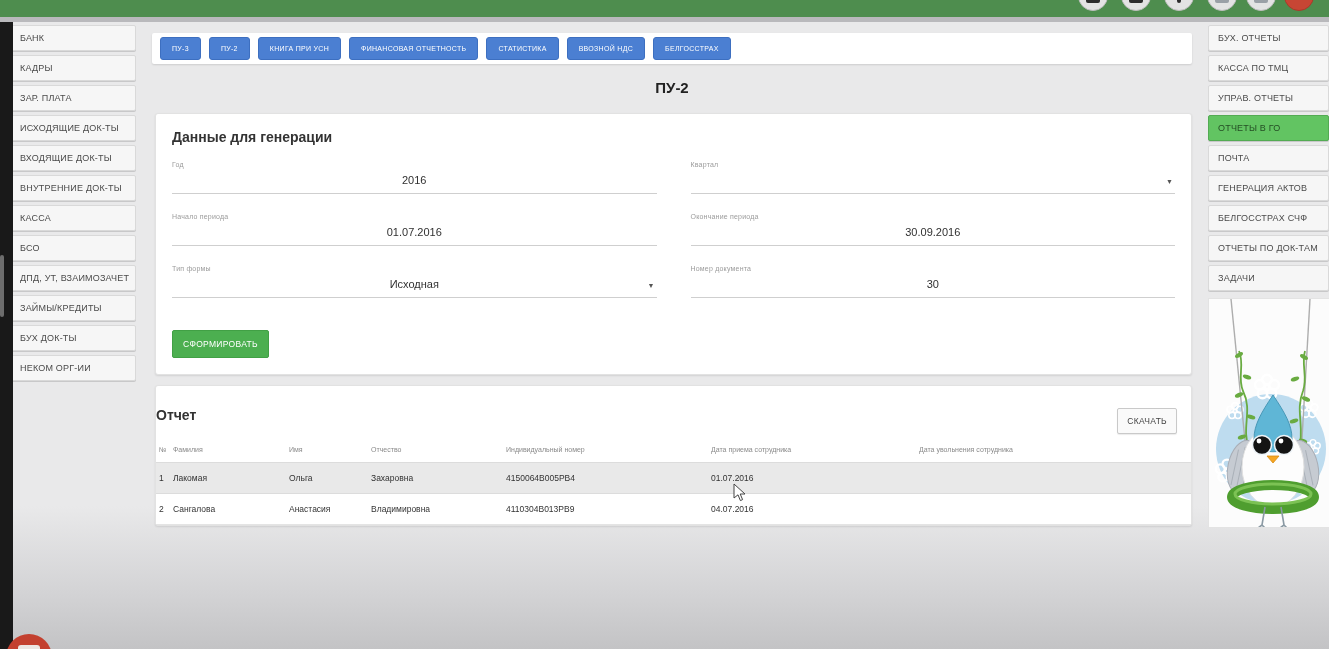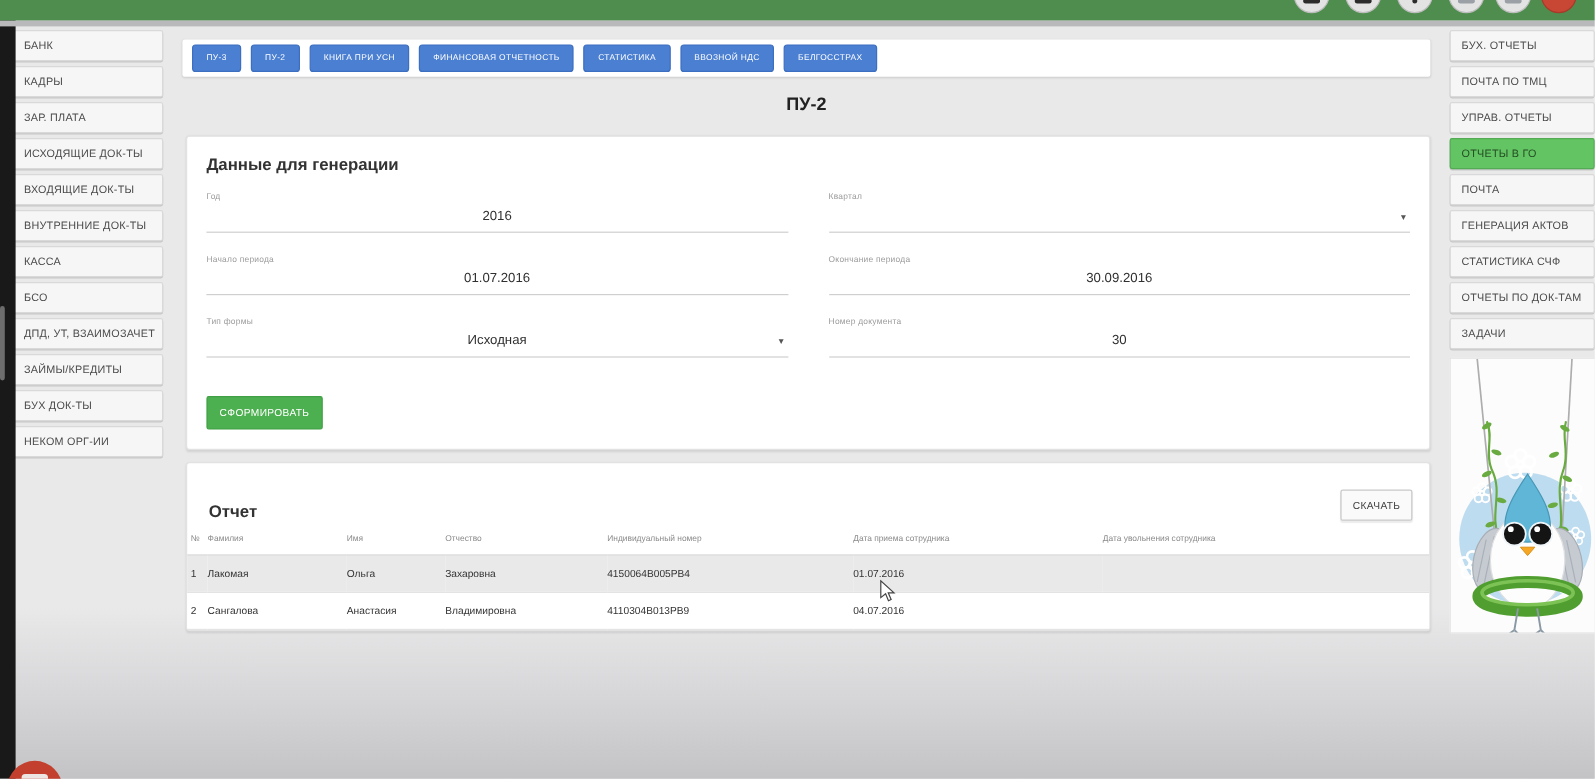--- a/index.html
+++ b/index.html
@@ -50,21 +50,21 @@
   .form-card { left:155px; top:113px; width:1037px; height:262px; padding:15px 16px; }
   .section-title { font-size:14px; font-weight:bold; color:#333; }
   .fields-grid { margin-top:16px; display:grid; grid-template-columns:1fr 1fr; column-gap:34px; row-gap:19px; }
   .field { position:relative; border-bottom:1px solid #cfcfcf; padding-bottom:7px; }
   .f-label { font-size:7px; color:#9b9b9b; letter-spacing:.2px; }
   .f-value { font-size:11px; color:#303030; margin-top:6px;text-align:center; }
   .f-caret { position:absolute; right:2px; bottom:8px; font-size:7px; color:#555; }
   .submit-btn { margin-top:32px; display:inline-block; background:#4caf50; border:1px solid #41a045;
     color:#fff; font-size:8.5px; letter-spacing:.3px; padding:8px 10px; border-radius:2px; cursor:pointer; }
   .report-card { left:155px; top:385px; width:1037px; height:141px; }
-  .report-head { display:flex; justify-content:space-between; align-items:flex-end; padding:10px 14px 4px 18px; }
+  .report-head { display:flex; justify-content:space-between; align-items:center; padding:10px 14px 4px 0; }
   .download-btn { background:#fafafa; border:1px solid #c9c9c9; border-radius:2px; color:#444;
     font-size:8.5px; letter-spacing:.3px; padding:7px 9px; box-shadow:0 1px 1px rgba(0,0,0,.08); cursor:pointer;margin-top:12px; }
   table.report { width:100%; border-collapse:collapse; table-layout:fixed; }
   table.report th { font-size:7px; font-weight:normal; color:#8a8a8a; text-align:left; height:24px;
     vertical-align:middle; padding:0; }
   table.report td { font-size:8.5px; color:#333; height:31px; vertical-align:middle; padding:0; }
   table.report tr.r0 td { background:#e9e9e9; border-top:1px solid #dcdcdc; border-bottom:1px solid #dcdcdc; }
   table.report tr.r1 td { background:#fff; border-bottom:1px solid #e4e4e4; }
   .c0{width:17px; padding-left:3px!important;} .c1{width:116px;} .c2{width:82px;} .c3{width:135px;}
   .c4{width:205px;} .c5{width:208px;} .c6{width:auto;}
@@ -110,26 +110,26 @@
     <div class="menu-item">КАССА</div>
     <div class="menu-item">БСО</div>
     <div class="menu-item">ДПД, УТ, ВЗАИМОЗАЧЕТ</div>
     <div class="menu-item">ЗАЙМЫ/КРЕДИТЫ</div>
     <div class="menu-item">БУХ ДОК-ТЫ</div>
     <div class="menu-item">НЕКОМ ОРГ-ИИ</div>
   </nav>
 
 <nav class="sidemenu right" id="right-menu">
     <div class="menu-item">БУХ. ОТЧЕТЫ</div>
-    <div class="menu-item">ПОЧТА ПО ТМЦ</div>
+    <div class="menu-item">КАССА ПО ТМЦ</div>
     <div class="menu-item">УПРАВ. ОТЧЕТЫ</div>
     <div class="menu-item active">ОТЧЕТЫ В ГО</div>
     <div class="menu-item">ПОЧТА</div>
     <div class="menu-item">ГЕНЕРАЦИЯ АКТОВ</div>
-    <div class="menu-item">СТАТИСТИКА СЧФ</div>
+    <div class="menu-item">БЕЛГОССТРАХ СЧФ</div>
     <div class="menu-item">ОТЧЕТЫ ПО ДОК-ТАМ</div>
     <div class="menu-item">ЗАДАЧИ</div>
   </nav>
 
 <div class="mascot-panel">
   <svg width="121" height="230" viewBox="0 0 121 230">
     <defs>
       <g id="flw" fill="none" stroke="#ffffff" stroke-width="1.6">
         <circle cx="0" cy="-5" r="3.2"></circle>
           <circle cx="4.8" cy="-1.5" r="3.2"></circle>

